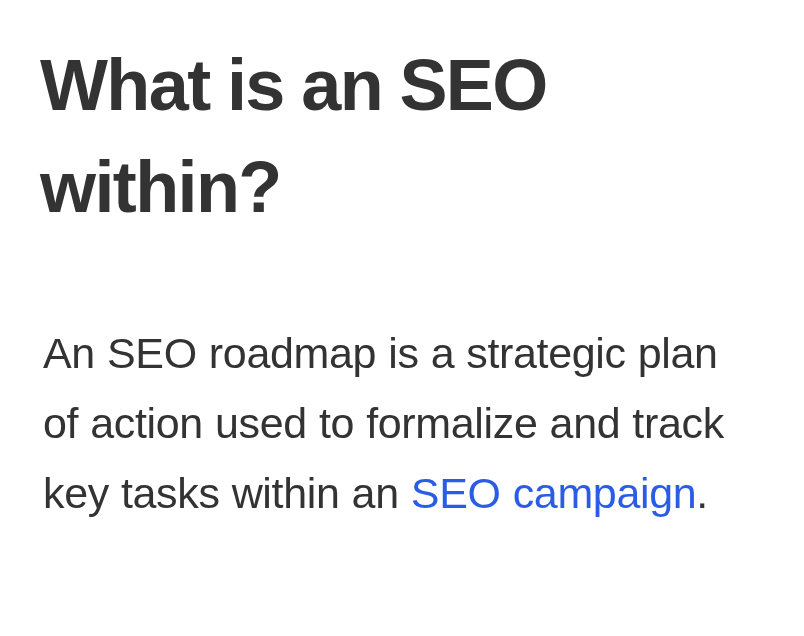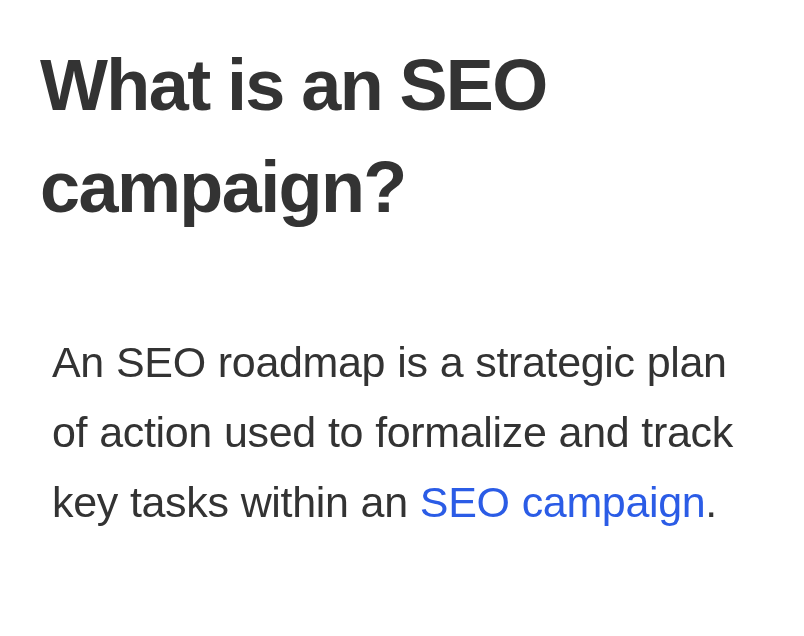--- a/index.html
+++ b/index.html
@@ -38,21 +38,21 @@
     font-size: 72px;
     font-weight: 700;
     line-height: 102px;
     letter-spacing: -1.6px;
     color: #333333;
     word-spacing: -1px;
   }
 
   
   .body-paragraph {
-    margin: 12px;
+    margin: 3px;
     padding: 0;
     position: absolute;
     left: 40px;
     top: 315px;
     width: 712px;
     font-family: "Liberation Sans", "DejaVu Sans", sans-serif;
     font-size: 43px;
     font-weight: 400;
     line-height: 70px;
     letter-spacing: -0.35px;
@@ -68,17 +68,17 @@
 
   .sentence-period {
     color: #333333;
   }
 </style>
 </head>
 <body>
 
 <div id="article-root">
 
-  <h2 class="section-heading">What is an SEO campaign?</h2>
+  <h2 class="section-heading">What is an SEO within?</h2>
 
   <p class="body-paragraph"><span class="lead-text">An SEO roadmap is a strategic plan of action used to formalize and track key tasks within an </span><a class="inline-link" href="#">SEO campaign</a><span class="sentence-period">.</span></p>
 
 </div>
 
 </body></html>

